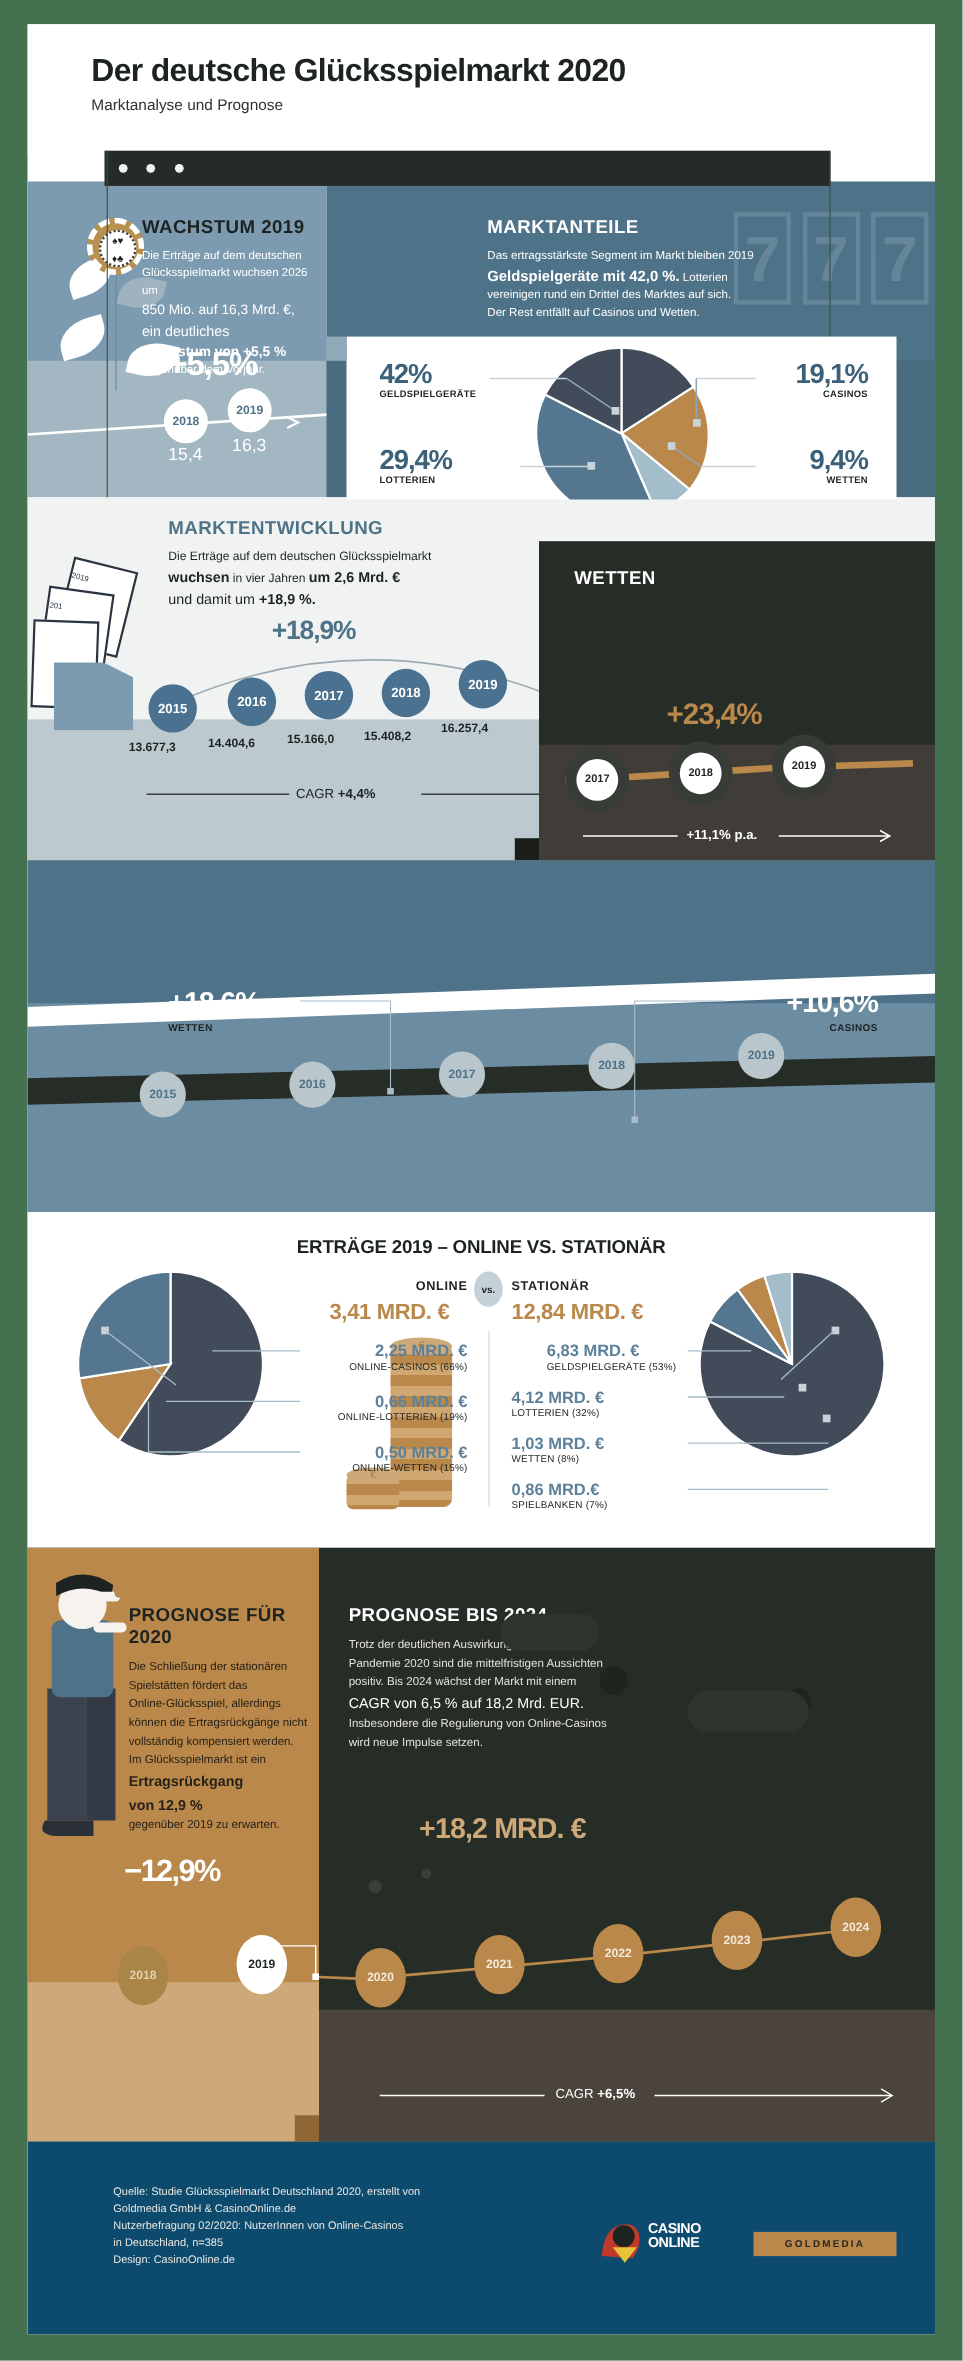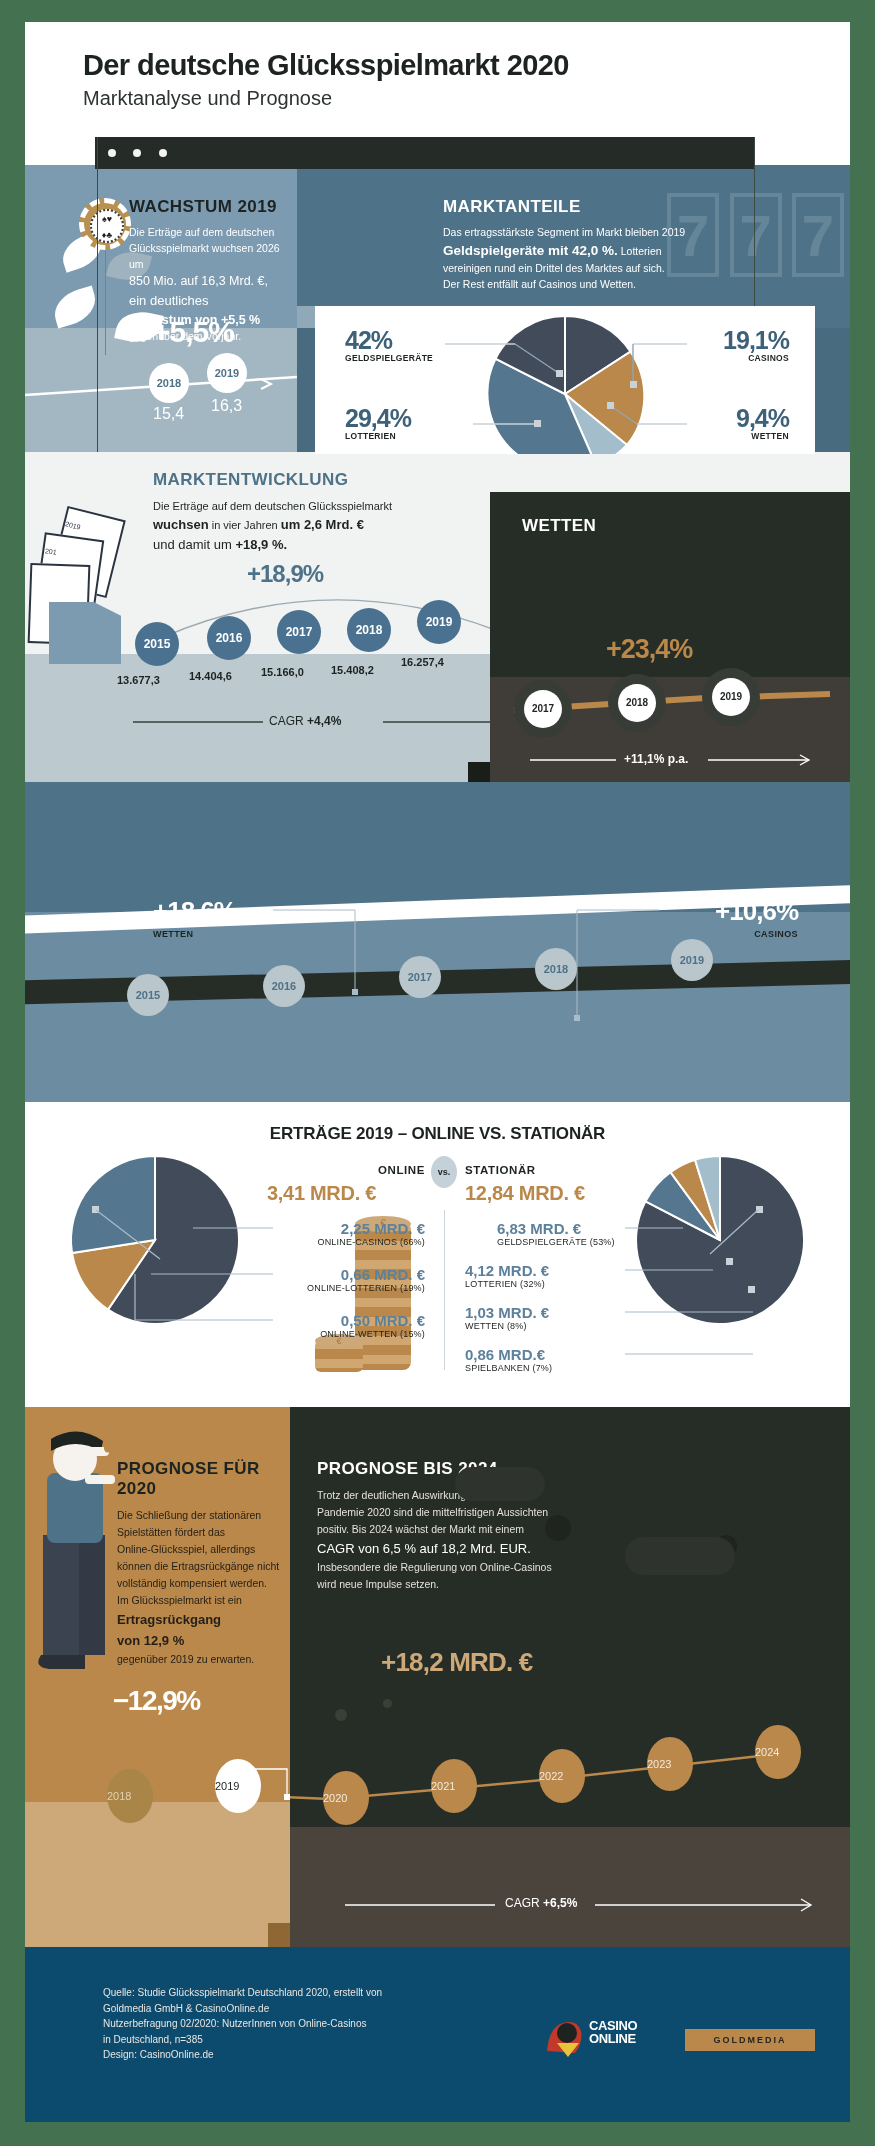--- a/index.html
+++ b/index.html
@@ -8,21 +8,21 @@
     background:#44714f;
     font-family:"Liberation Sans", sans-serif;
     overflow:hidden;
     position:relative;
   }
   .page{position:absolute;left:25px;top:22px;width:825px;height:2100px;overflow:hidden;background:#ffffff;}
 
   
   .header{background:#ffffff;height:120px;padding:28px 0 0 58px;box-sizing:border-box;}
   .title{font-size:29px;font-weight:bold;color:#1d2321;letter-spacing:-0.6px;line-height:1.05;}
-  .subtitle{font-size:20px;color:#2c3330;margin-top:7px;font-weight:normal;}
+  .subtitle{font-size:14px;color:#2c3330;margin-top:7px;font-weight:normal;}
 
   .browserbar{position:absolute;left:70px;top:115px;width:660px;height:32px;background:#252b26;z-index:6;}
   .dot{width:8px;height:8px;border-radius:50%;background:#f3f3f3;display:inline-block;margin-top:12px;margin-left:13px;}
 
   
   .band1{position:absolute;left:0;top:143px;width:825px;height:287px;}
   .b1left{position:absolute;left:0;top:0;width:272px;height:287px;background:#7d9bb0;}
   .b1leftlow{position:absolute;left:0;top:163px;width:272px;height:124px;background:#a3b7c2;}
   .b1right{position:absolute;left:272px;top:0;width:553px;height:287px;background:#4e7287;}
   .b1rightshade{position:absolute;left:272px;top:163px;width:553px;height:124px;background:#486b80;}
@@ -76,21 +76,21 @@
   .row-v{font-size:15px;font-weight:bold;color:#5d819a;}
   .row-l{font-size:9px;font-weight:bold;color:#1d2321;letter-spacing:.2px;}
   .row-l span{font-weight:normal;}
 
   
   .band5{position:absolute;left:0;top:1385px;width:825px;height:540px;background:#262c26;overflow:hidden;}
   .b5left{position:absolute;left:0;top:0;width:265px;height:540px;background:#b9884a;}
   .b5leftlow{position:absolute;left:0;top:395px;width:265px;height:145px;background:#cda878;}
   .b5rightlow{position:absolute;left:265px;top:420px;width:560px;height:120px;background:#4a443c;}
   .b5fold{position:absolute;left:243px;top:516px;width:22px;height:24px;background:#8e6735;}
-  .ybadge3{position:absolute;width:46px;height:54px;border-radius:50%;background:#b9884a;color:#f3e9dc;font-size:11px;font-weight:normal;text-align:left;line-height:54px;}
+  .ybadge3{position:absolute;width:46px;height:54px;border-radius:50%;background:#b9884a;color:#f3e9dc;font-size:11px;font-weight:bold;text-align:center;line-height:54px;}
   .ybadge3.white{background:#ffffff;color:#1d2321;}
   .ybadge3.dim{background:#a98547;color:#e4cfae;}
 
   
   .footer{position:absolute;left:0;top:1925px;width:825px;height:175px;background:#0c4a6e;}
   .srctxt{position:absolute;left:78px;top:38px;font-size:10px;color:#e9e6e0;line-height:1.55;}
   .gm{position:absolute;left:660px;top:82px;width:130px;height:22px;background:#b9884a;color:#2a2620;font-size:9px;font-weight:bold;letter-spacing:2px;text-align:center;line-height:22px;}
   .colg{position:absolute;left:518px;top:70px;width:120px;height:46px;}
 
   .white{color:#fff;}
@@ -342,21 +342,21 @@
       </g>
       <rect x="126" y="52" width="7" height="7" fill="#c9d2d8"></rect>
       <line x1="128" y1="56" x2="80" y2="100" stroke="#a9bcc8" stroke-width="1.2"></line>
       <rect x="96" y="104" width="7" height="7" fill="#c9d2d8"></rect>
       <rect x="118" y="132" width="7" height="7" fill="#c9d2d8"></rect>
     </svg>
 
     <div style="position:absolute;left:330px;top:62px;width:70px;text-align:right;" class="ovs">ONLINE</div>
     <div style="position:absolute;left:406px;top:54px;width:26px;height:32px;border-radius:50%;background:#c5d1d8;color:#1d2321;font-size:9px;font-weight:bold;text-align:center;line-height:32px;">vs.</div>
     <div style="position:absolute;left:440px;top:62px;" class="ovs">STATIONÄR</div>
-    <div style="position:absolute;left:242px;top:80px;width:142px;text-align:left;" class="bigeur">3,41 MRD. €</div>
+    <div style="position:absolute;left:258px;top:80px;width:142px;text-align:center;" class="bigeur">3,41 MRD. €</div>
     <div style="position:absolute;left:440px;top:80px;" class="bigeur">12,84 MRD. €</div>
     <div style="position:absolute;left:419px;top:108px;width:1px;height:160px;background:#cdd6db;"></div>
 
     <div style="position:absolute;left:330px;top:120px;width:56px;height:148px;background:repeating-linear-gradient(#d1a771 0 9px,#b9884a 9px 19px);border-radius:8px;"></div>
     <div style="position:absolute;left:330px;top:114px;width:56px;height:16px;border-radius:50%;background:#cda878;color:#a8793c;font-size:10px;text-align:center;line-height:16px;">€</div>
     <div style="position:absolute;left:290px;top:238px;width:48px;height:32px;background:repeating-linear-gradient(#d1a771 0 9px,#b9884a 9px 19px);border-radius:6px;"></div>
     <div style="position:absolute;left:290px;top:232px;width:48px;height:14px;border-radius:50%;background:#cda878;color:#a8793c;font-size:9px;text-align:center;line-height:14px;">€</div>
 
     <div style="position:absolute;left:170px;top:118px;width:230px;text-align:right;">
       <div class="row-v">2,25 MRD. €</div>

